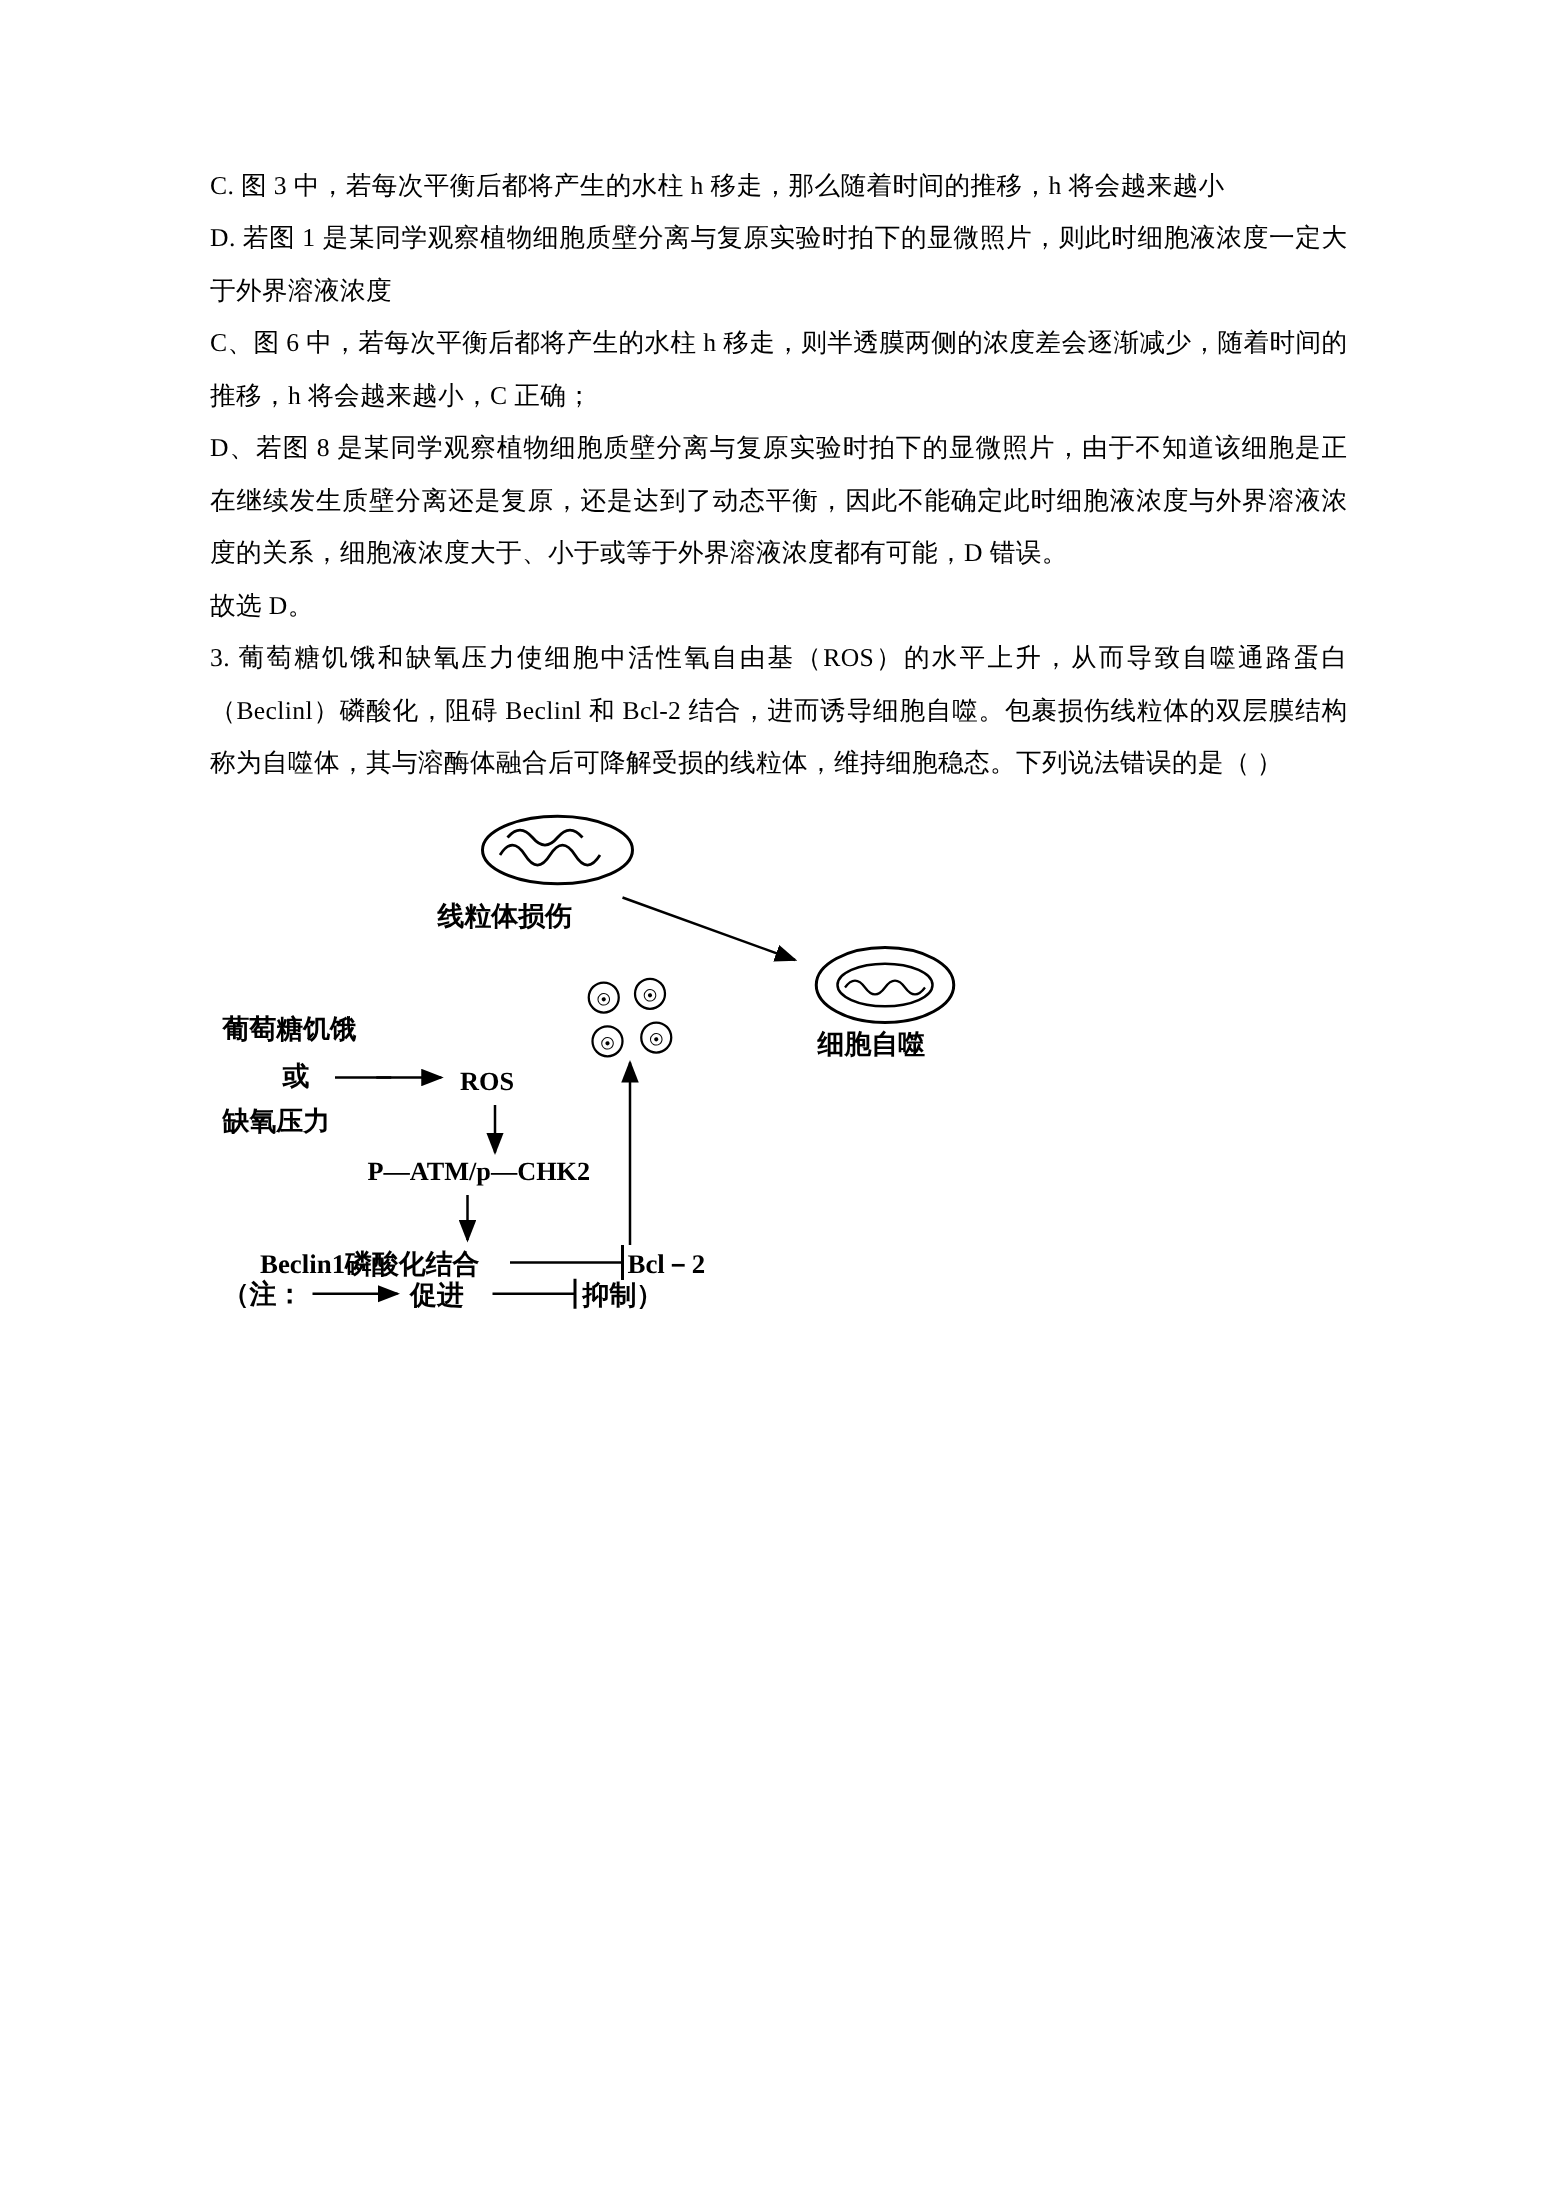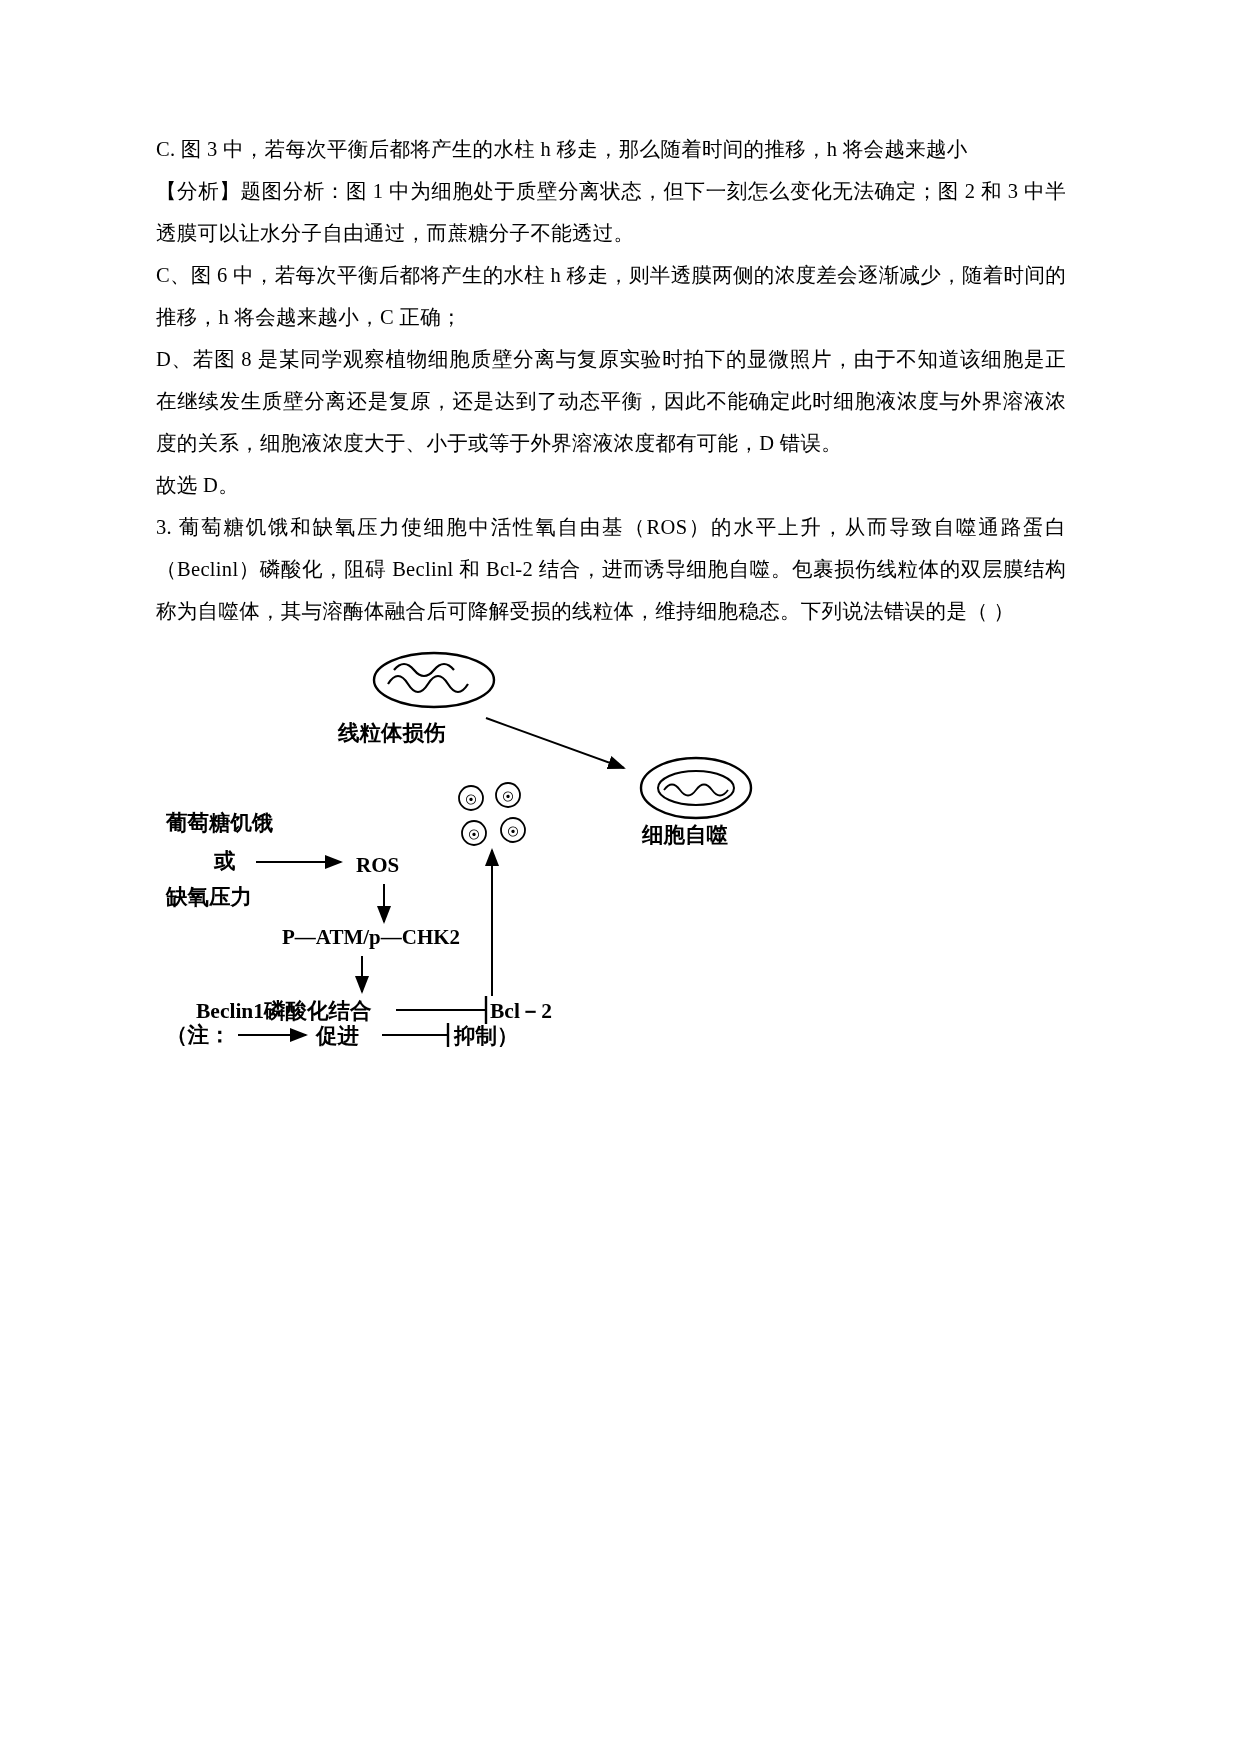--- a/index.html
+++ b/index.html
@@ -13,21 +13,21 @@
     height: 1754px;
     background: #ffffff;
     margin: 0 auto;
     box-sizing: border-box;
     font-family: "Liberation Serif", "DejaVu Serif", serif;
     color: #000000;
     overflow: hidden;
   }
   .content {
     position: absolute;
-    left: 156px;
+    left: 168px;
     top: 128px;
     width: 910px;
   }
   .para {
     font-size: 20.5px;
     line-height: 42px;
     text-align: justify;
     margin: 0 0 0 0;
     letter-spacing: 0.3px;
   }
@@ -39,21 +39,21 @@
   }
   svg { display: block; }
 </style>
 </head>
 <body>
 
 <div class="page">
   <div class="content">
 
     <p class="para">C. 图 3 中，若每次平衡后都将产生的水柱 h 移走，那么随着时间的推移，h 将会越来越小</p>
-    <p class="para">【分析】题图分析：图 1 中为细胞处于质壁分离状态，但下一刻怎么变化无法确定；图 2 和 3 中半透膜可以让水分子自由通过，而蔗糖分子不能透过。</p>
+    <p class="para">D. 若图 1 是某同学观察植物细胞质壁分离与复原实验时拍下的显微照片，则此时细胞液浓度一定大于外界溶液浓度</p>
     <p class="para">C、图 6 中，若每次平衡后都将产生的水柱 h 移走，则半透膜两侧的浓度差会逐渐减少，随着时间的推移，h 将会越来越小，C 正确；</p>
     <p class="para">D、若图 8 是某同学观察植物细胞质壁分离与复原实验时拍下的显微照片，由于不知道该细胞是正在继续发生质壁分离还是复原，还是达到了动态平衡，因此不能确定此时细胞液浓度与外界溶液浓度的关系，细胞液浓度大于、小于或等于外界溶液浓度都有可能，D 错误。</p>
     <p class="para">故选 D。</p>
     <p class="para">3. 葡萄糖饥饿和缺氧压力使细胞中活性氧自由基（ROS）的水平上升，从而导致自噬通路蛋白（Beclinl）磷酸化，阻碍 Beclinl 和 Bcl-2 结合，进而诱导细胞自噬。包裹损伤线粒体的双层膜结构称为自噬体，其与溶酶体融合后可降解受损的线粒体，维持细胞稳态。下列说法错误的是（      ）</p>
 
     <div class="figure-wrap">
       <svg width="910" height="400" viewBox="0 0 910 400" xmlns="http://www.w3.org/2000/svg">
         <defs>
           <marker id="arrowhead" markerWidth="9" markerHeight="7" refX="8" refY="3.5" orient="auto">
             <polygon points="0 0, 9 3.5, 0 7" fill="#000"></polygon>

